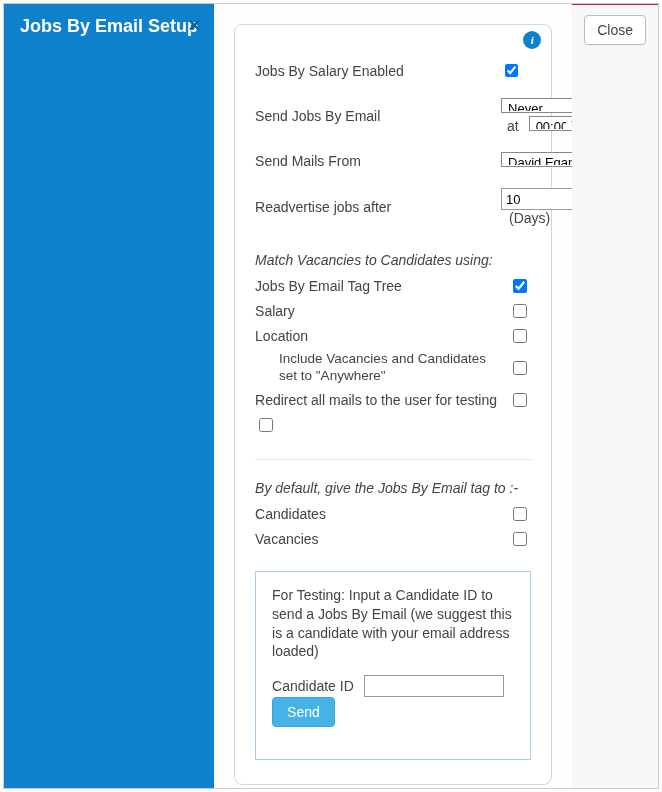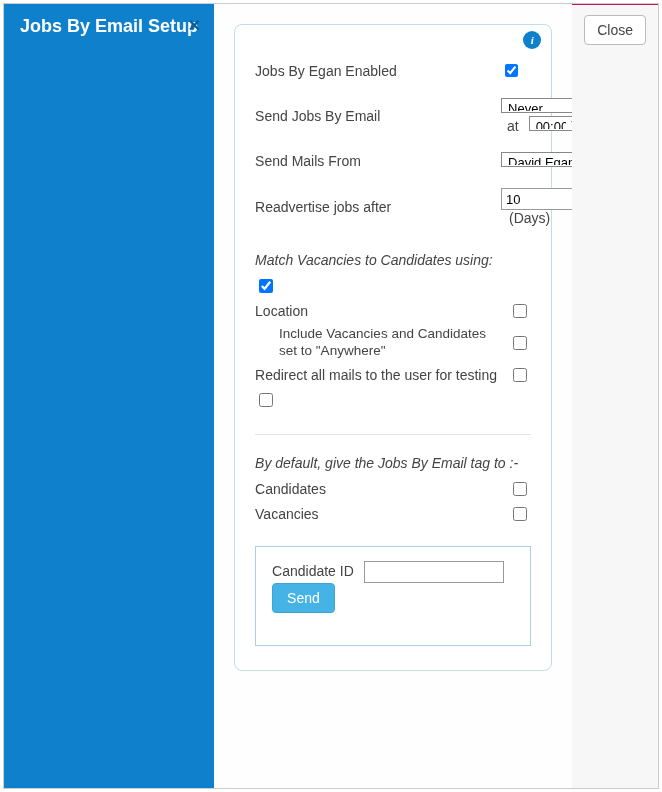--- a/index.html
+++ b/index.html
@@ -185,21 +185,21 @@
   <div class="titlebar">
     <span>Jobs By Email Setup</span>
     <span class="close-x">×</span>
   </div>
 
   <div class="body-wrap">
     <div class="panel">
       <div class="info-badge">i</div>
 
       <div class="row">
-        <div class="label">Jobs By Egan Enabled</div>
+        <div class="label">Jobs By Salary Enabled</div>
         <div class="control">
           <input type="checkbox" checked="" style="">
         </div>
       </div>
 
       <div class="row">
         <div class="label">Send Jobs By Email</div>
         <div class="control">
           <select class="select-frequency">
             <option>Never</option>
@@ -224,21 +224,26 @@
         <div class="label">Readvertise jobs after</div>
         <div class="control">
           <input type="text" class="inp-readv" value="10" style="">
           <span class="days-label">(Days)</span>
         </div>
       </div>
 
       <div class="section-title">Match Vacancies to Candidates using:</div>
       <div id="match-list">
           <div class="check-row">
+            <div class="clabel">Jobs By Email Tag Tree</div>
             <input type="checkbox" checked="" style="">
+          </div>
+          <div class="check-row">
+            <div class="clabel">Salary</div>
+            <input type="checkbox" style="">
           </div>
           <div class="check-row">
             <div class="clabel">Location</div>
             <input type="checkbox" style="">
           </div>
           <div class="check-row">
             <div class="clabel indent">Include Vacancies and Candidates set to "Anywhere"</div>
             <input type="checkbox" style="">
           </div>
           <div class="check-row">
@@ -258,20 +263,21 @@
             <div class="clabel">Candidates</div>
             <input type="checkbox" style="">
           </div>
           <div class="check-row">
             <div class="clabel">Vacancies</div>
             <input type="checkbox" style="">
           </div>
         </div>
 
       <div class="test-box">
+        <p>For Testing: Input a Candidate ID to send a Jobs By Email (we suggest this is a candidate with your email address loaded)</p>
         <span class="cand-label">Candidate ID</span>
         <input type="text" class="inp-cand" value="" style="">
         <button class="btn btn-primary">Send</button>
       </div>
 
     </div>
   </div>
 
   <div class="footer">
     <button class="btn">Close</button>

